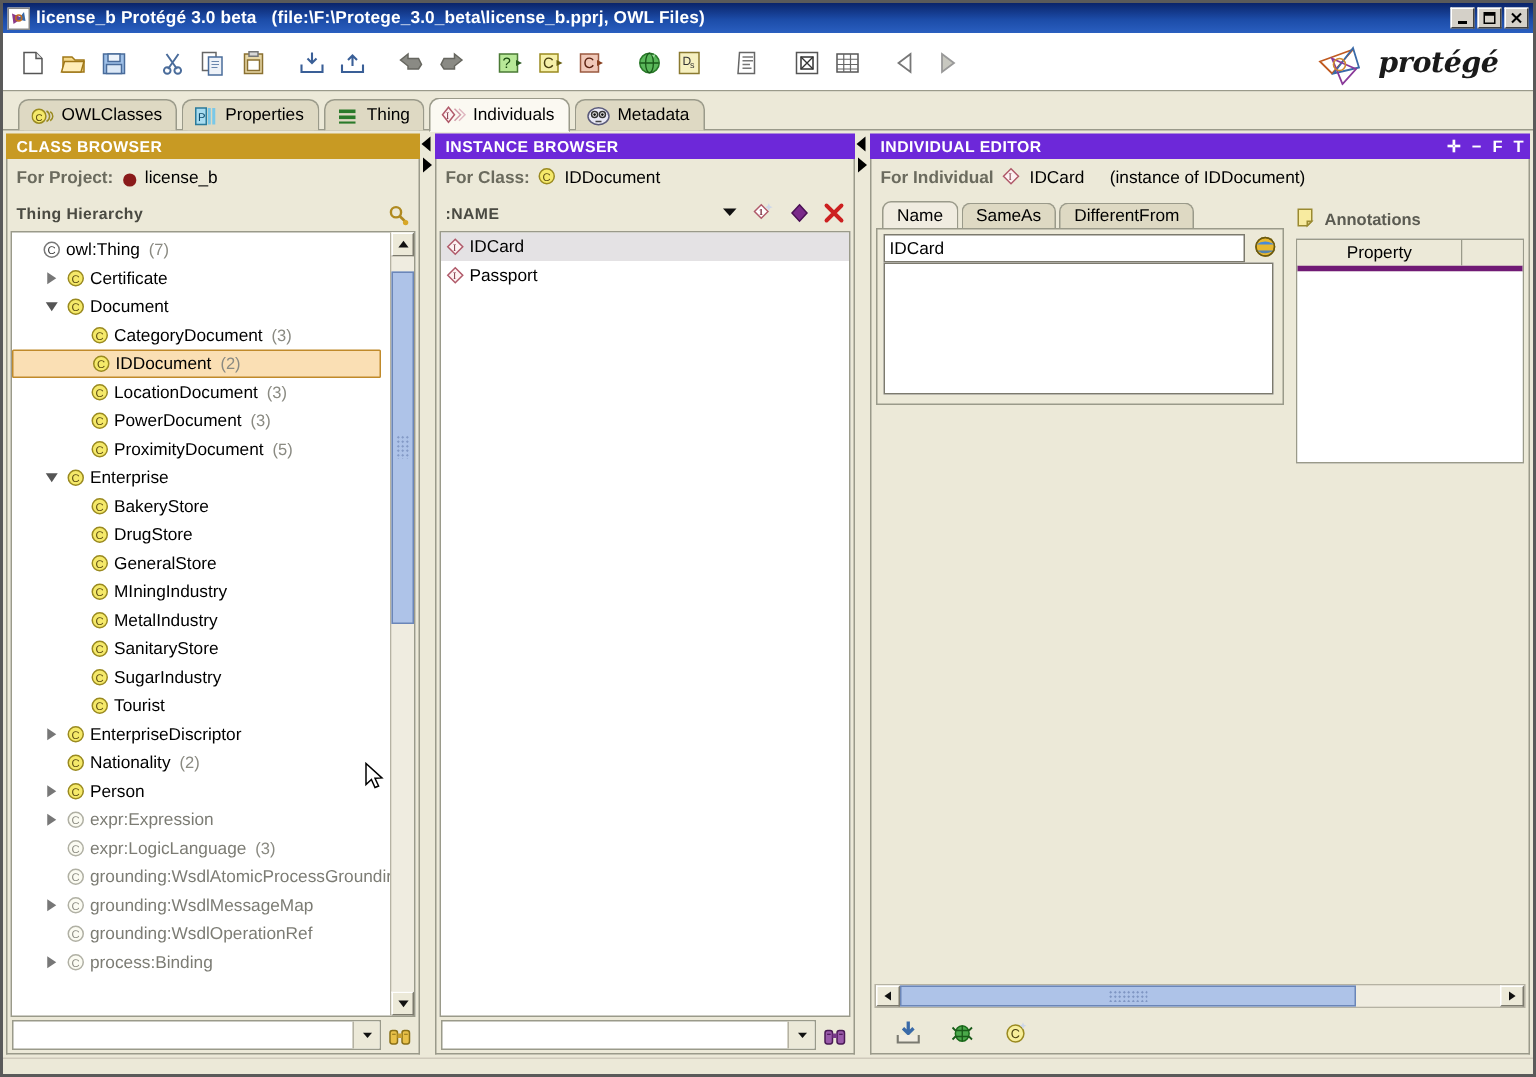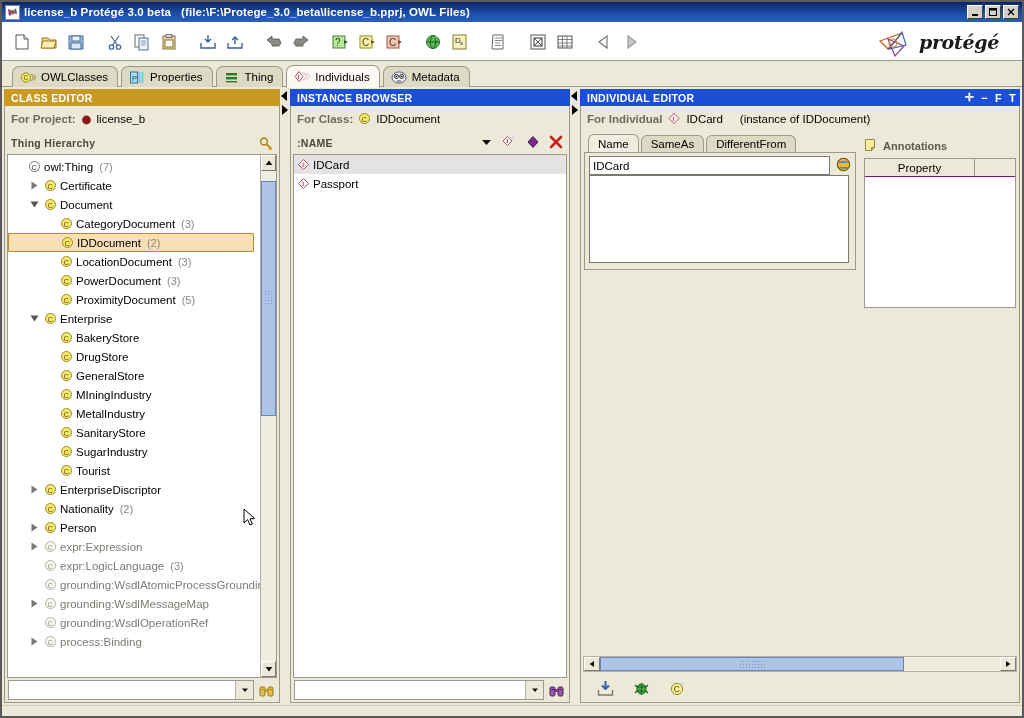--- a/index.html
+++ b/index.html
@@ -149,21 +149,21 @@
 
   .pheader{
     height:17px;flex:0 0 17px;
     display:flex;align-items:center;justify-content:space-between;
     padding:0 4px 0 7px;
     color:#fff;font-weight:bold;font-size:10.5px;
     letter-spacing:0.3px;
     box-sizing:border-box;
   }
   .ph-gold{background:#c89a23;}
-  .ph-purple{background:#1d4ed8;}
+  .ph-purple{background:#6d28d9;}
   .ph-ctrls{display:flex;align-items:center;gap:7px;font-size:11px;font-weight:bold;}
 
   .pbody{
     flex:1 1 auto;min-height:0;
     background:#ece9d8;
     border:1px solid #9a9a8a;
     border-top:none;
     display:flex;flex-direction:column;
     box-sizing:border-box;
   }
@@ -351,21 +351,21 @@
     display:flex;align-items:center;gap:5px;
     font-weight:bold;font-size:11px;color:#5b5b52;
     padding-bottom:4px;
   }
   .anno-table{
     flex:0 0 150px;
     background:#fff;border:1px solid #9a9a8a;
     display:flex;flex-direction:column;
     box-sizing:border-box;
   }
-  .anno-cols{height:17px;flex:0 0 17px;display:flex;background:#ece9d8;border-bottom:1px solid #701a75;}
+  .anno-cols{height:17px;flex:0 0 17px;display:flex;background:#ece9d8;border-bottom:4px solid #701a75;}
   .anno-c1{
     flex:0 0 110px;display:flex;align-items:center;justify-content:center;
     font-size:11.5px;border-right:1px solid #9a9a8a;
     background:#ece9d8;box-sizing:border-box;
   }
   .anno-c2{flex:1 1 auto;background:#ece9d8;}
   .anno-fill{flex:1 1 auto;background:#fff;}
   .ied-btns{
     height:28px;flex:0 0 28px;
     display:flex;align-items:center;gap:16px;
@@ -618,21 +618,21 @@
           </svg>
       </span>
       <span>Metadata</span>
     </div>
   </div>
 
   <div class="main">
 
     <div class="panel pn-class">
       <div class="pheader ph-gold">
-        <span>CLASS EDITOR</span>
+        <span>CLASS BROWSER</span>
       </div>
       <div class="pbody">
         <div class="forline">
           <span class="lbl">For Project:</span>
           <svg width="11" height="11">
               <circle cx="5.5" cy="6" r="4.4" fill="#8a1a1a"></circle>
             </svg>
           <span>license_b</span>
         </div>
         <div class="subhead">

